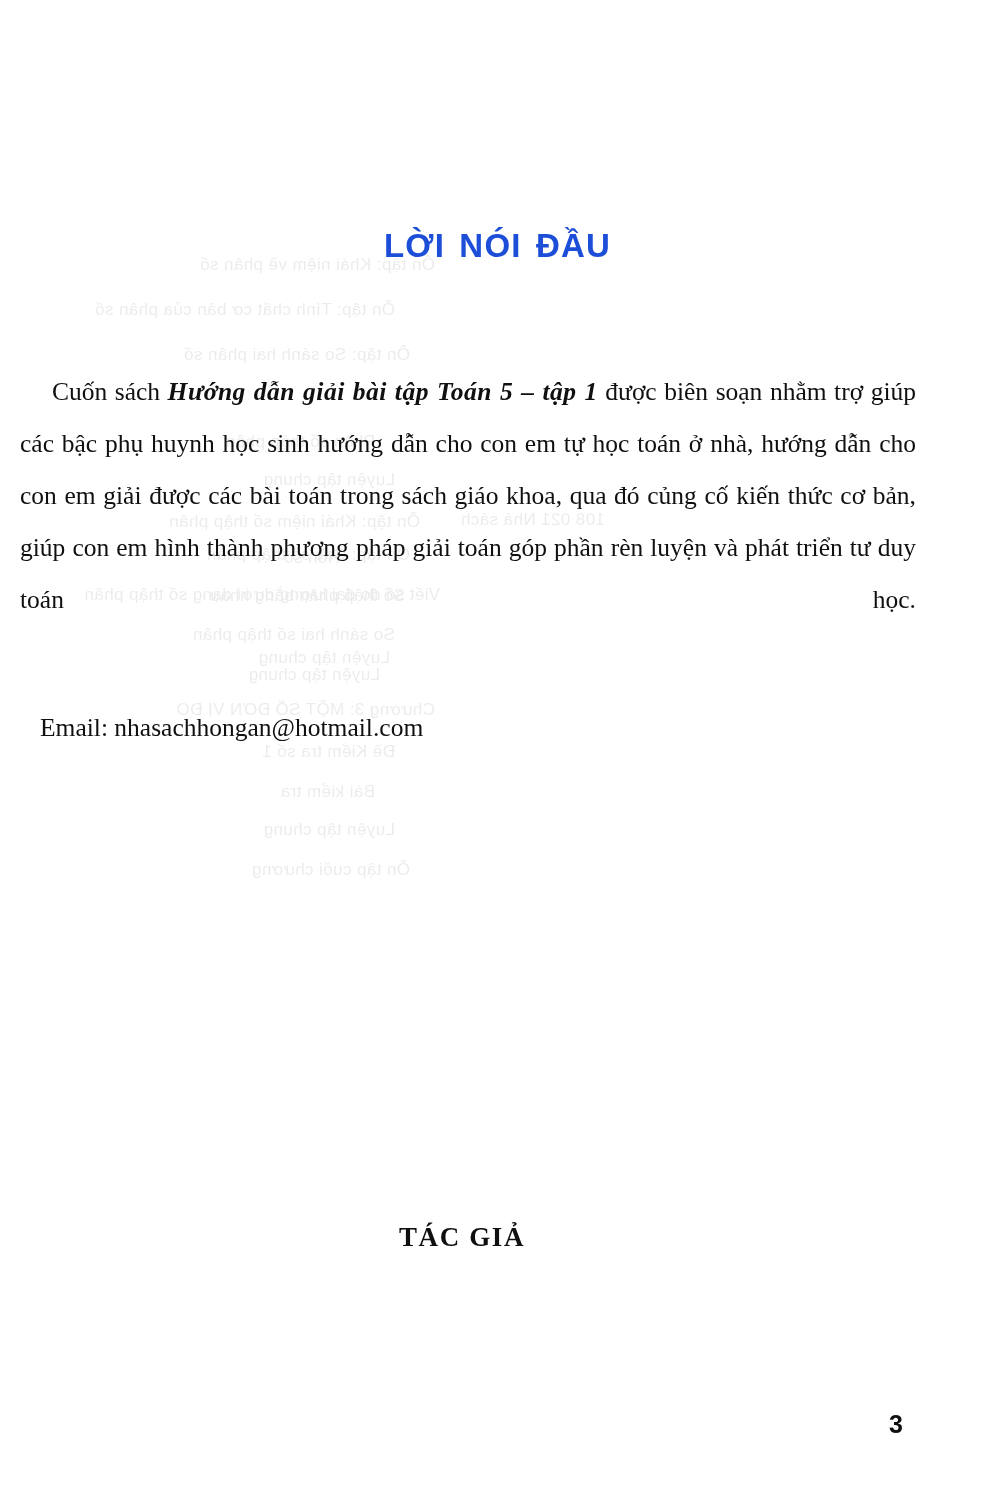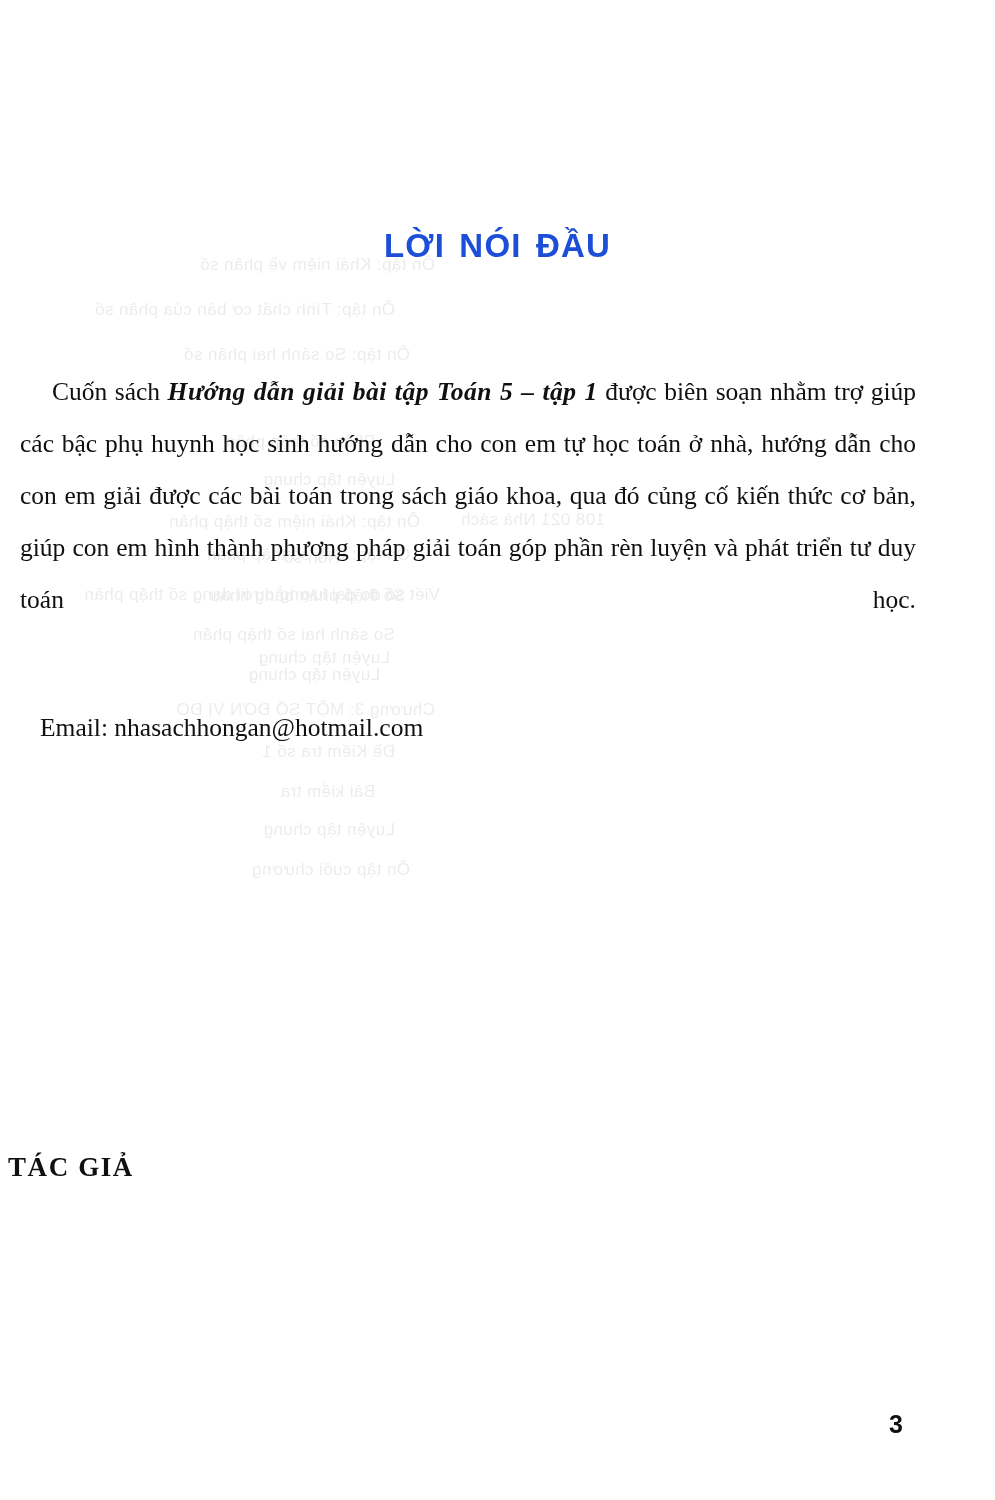--- a/index.html
+++ b/index.html
@@ -89,23 +89,23 @@
 
   .contact-line {
     margin: 0 0 24px 0;
     text-indent: 32px;
     text-align: left;
   }
 
   .signature {
     position: absolute;
     left: 8px;
-    top: 1152px;
+    top: 1222px;
     width: 908px;
-    text-align: left;
+    text-align: center;
     font-weight: 700;
     font-size: 27px;
     letter-spacing: 1.6px;
   }
 
   .page-number {
     position: absolute;
     left: 8px;
     top: 1410px;
     width: 895px;

